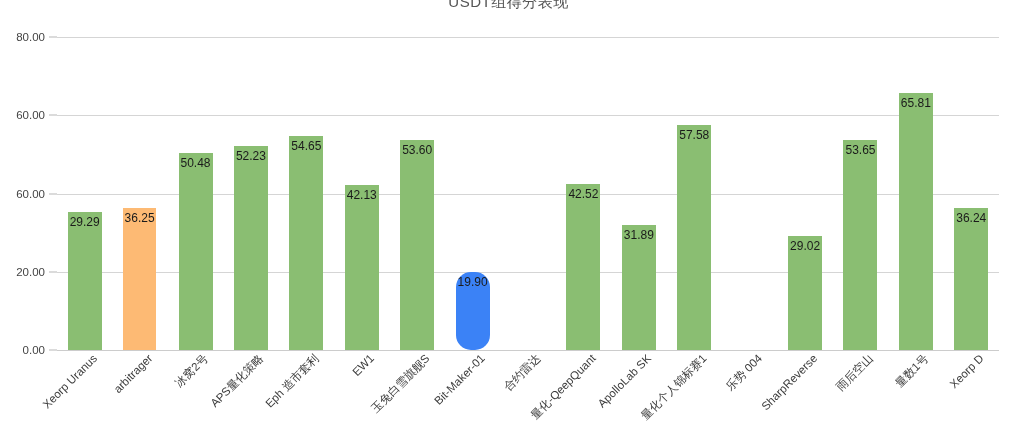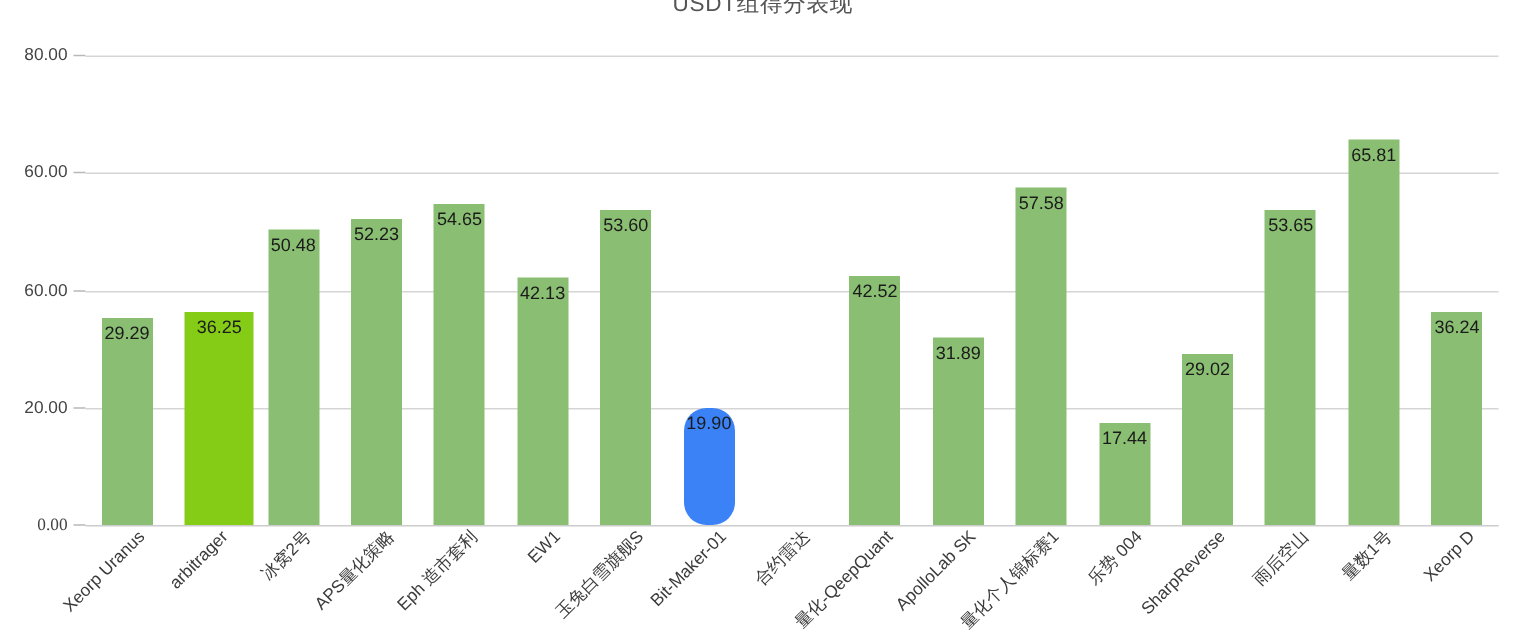--- a/index.html
+++ b/index.html
@@ -115,42 +115,42 @@
   }
 </style>
 </head>
 <body>
 
 <div id="chart-root">
 
   <div id="chart-title">USDT组得分表现</div>
 
   <div id="y-axis-labels">
-      <div class="y-tick-label" style="top: 350px; font-family: Liberation Serif, serif;">0.00</div>
+      <div class="y-tick-label" style="top: 350px;">0.00</div>
       <div class="y-tick-mark" style="top: 350px;"></div>
       <div class="y-tick-label" style="top: 271.75px;">20.00</div>
       <div class="y-tick-mark" style="top: 271.75px;"></div>
       <div class="y-tick-label" style="top: 193.5px;">60.00</div>
       <div class="y-tick-mark" style="top: 193.5px;"></div>
       <div class="y-tick-label" style="top: 115.25px;">60.00</div>
       <div class="y-tick-mark" style="top: 115.25px;"></div>
       <div class="y-tick-label" style="top: 37px;">80.00</div>
       <div class="y-tick-mark" style="top: 37px;"></div>
     </div>
 
   <div id="plot-area">
       <div class="gridline axis-base" style="top: 313px;"></div>
       <div class="gridline" style="top: 234.75px;"></div>
       <div class="gridline" style="top: 156.5px;"></div>
       <div class="gridline" style="top: 78.25px;"></div>
       <div class="gridline" style="top: 0px;"></div>
       <div class="bar" title="Xeorp Uranus: 29.29" style="left: 10.7059px; width: 34px; height: 138px; background: rgb(138, 190, 114);">
         <div class="bar-value">29.29</div>
       </div>
-      <div class="bar" title="arbitrager: 36.25" style="left: 66.1176px; width: 46px; height: 141.828px; background: #84cc16;">
+      <div class="bar" title="arbitrager: 36.25" style="left: 66.1176px; width: 33px; height: 141.828px; background: #fdba74;">
         <div class="bar-value">36.25</div>
       </div>
       <div class="bar" title="冰窝2号: 50.48" style="left: 121.529px; width: 34px; height: 197.503px; background: rgb(138, 190, 114);">
         <div class="bar-value">50.48</div>
       </div>
       <div class="bar" title="APS量化策略: 52.23" style="left: 176.941px; width: 34px; height: 204.35px; background: rgb(138, 190, 114);">
         <div class="bar-value">52.23</div>
       </div>
       <div class="bar" title="Eph 造市套利: 54.65" style="left: 232.353px; width: 34px; height: 213.818px; background: rgb(138, 190, 114);">
         <div class="bar-value">54.65</div>
@@ -165,23 +165,20 @@
         <div class="bar-value">19.90</div>
       </div>
       <div class="bar" title="量化-QeepQuant: 42.52" style="left: 509.412px; width: 34px; height: 166.359px; background: rgb(138, 190, 114);">
         <div class="bar-value">42.52</div>
       </div>
       <div class="bar" title="ApolloLab SK: 31.89" style="left: 564.824px; width: 34px; height: 124.77px; background: rgb(138, 190, 114); text-align: center;">
         <div class="bar-value">31.89</div>
       </div>
       <div class="bar" title="量化个人锦标赛1: 57.58" style="left: 620.235px; width: 34px; height: 225.282px; background: rgb(138, 190, 114);">
         <div class="bar-value">57.58</div>
-      </div>
-      <div class="bar" title="乐势 004: 17.44" style="left: 675.647px; width: 34px; height: 68.234px; background: rgb(138, 190, 114);">
-        <div class="bar-value">17.44</div>
       </div>
       <div class="bar" title="SharpReverse: 29.02" style="left: 731.059px; width: 34px; height: 113.541px; background: rgb(138, 190, 114);">
         <div class="bar-value">29.02</div>
       </div>
       <div class="bar" title="雨后空山: 53.65" style="left: 786.471px; width: 34px; height: 209.906px; background: rgb(138, 190, 114);">
         <div class="bar-value">53.65</div>
       </div>
       <div class="bar" title="量数1号: 65.81" style="left: 841.882px; width: 34px; height: 257.482px; background: rgb(138, 190, 114);">
         <div class="bar-value">65.81</div>
       </div>

